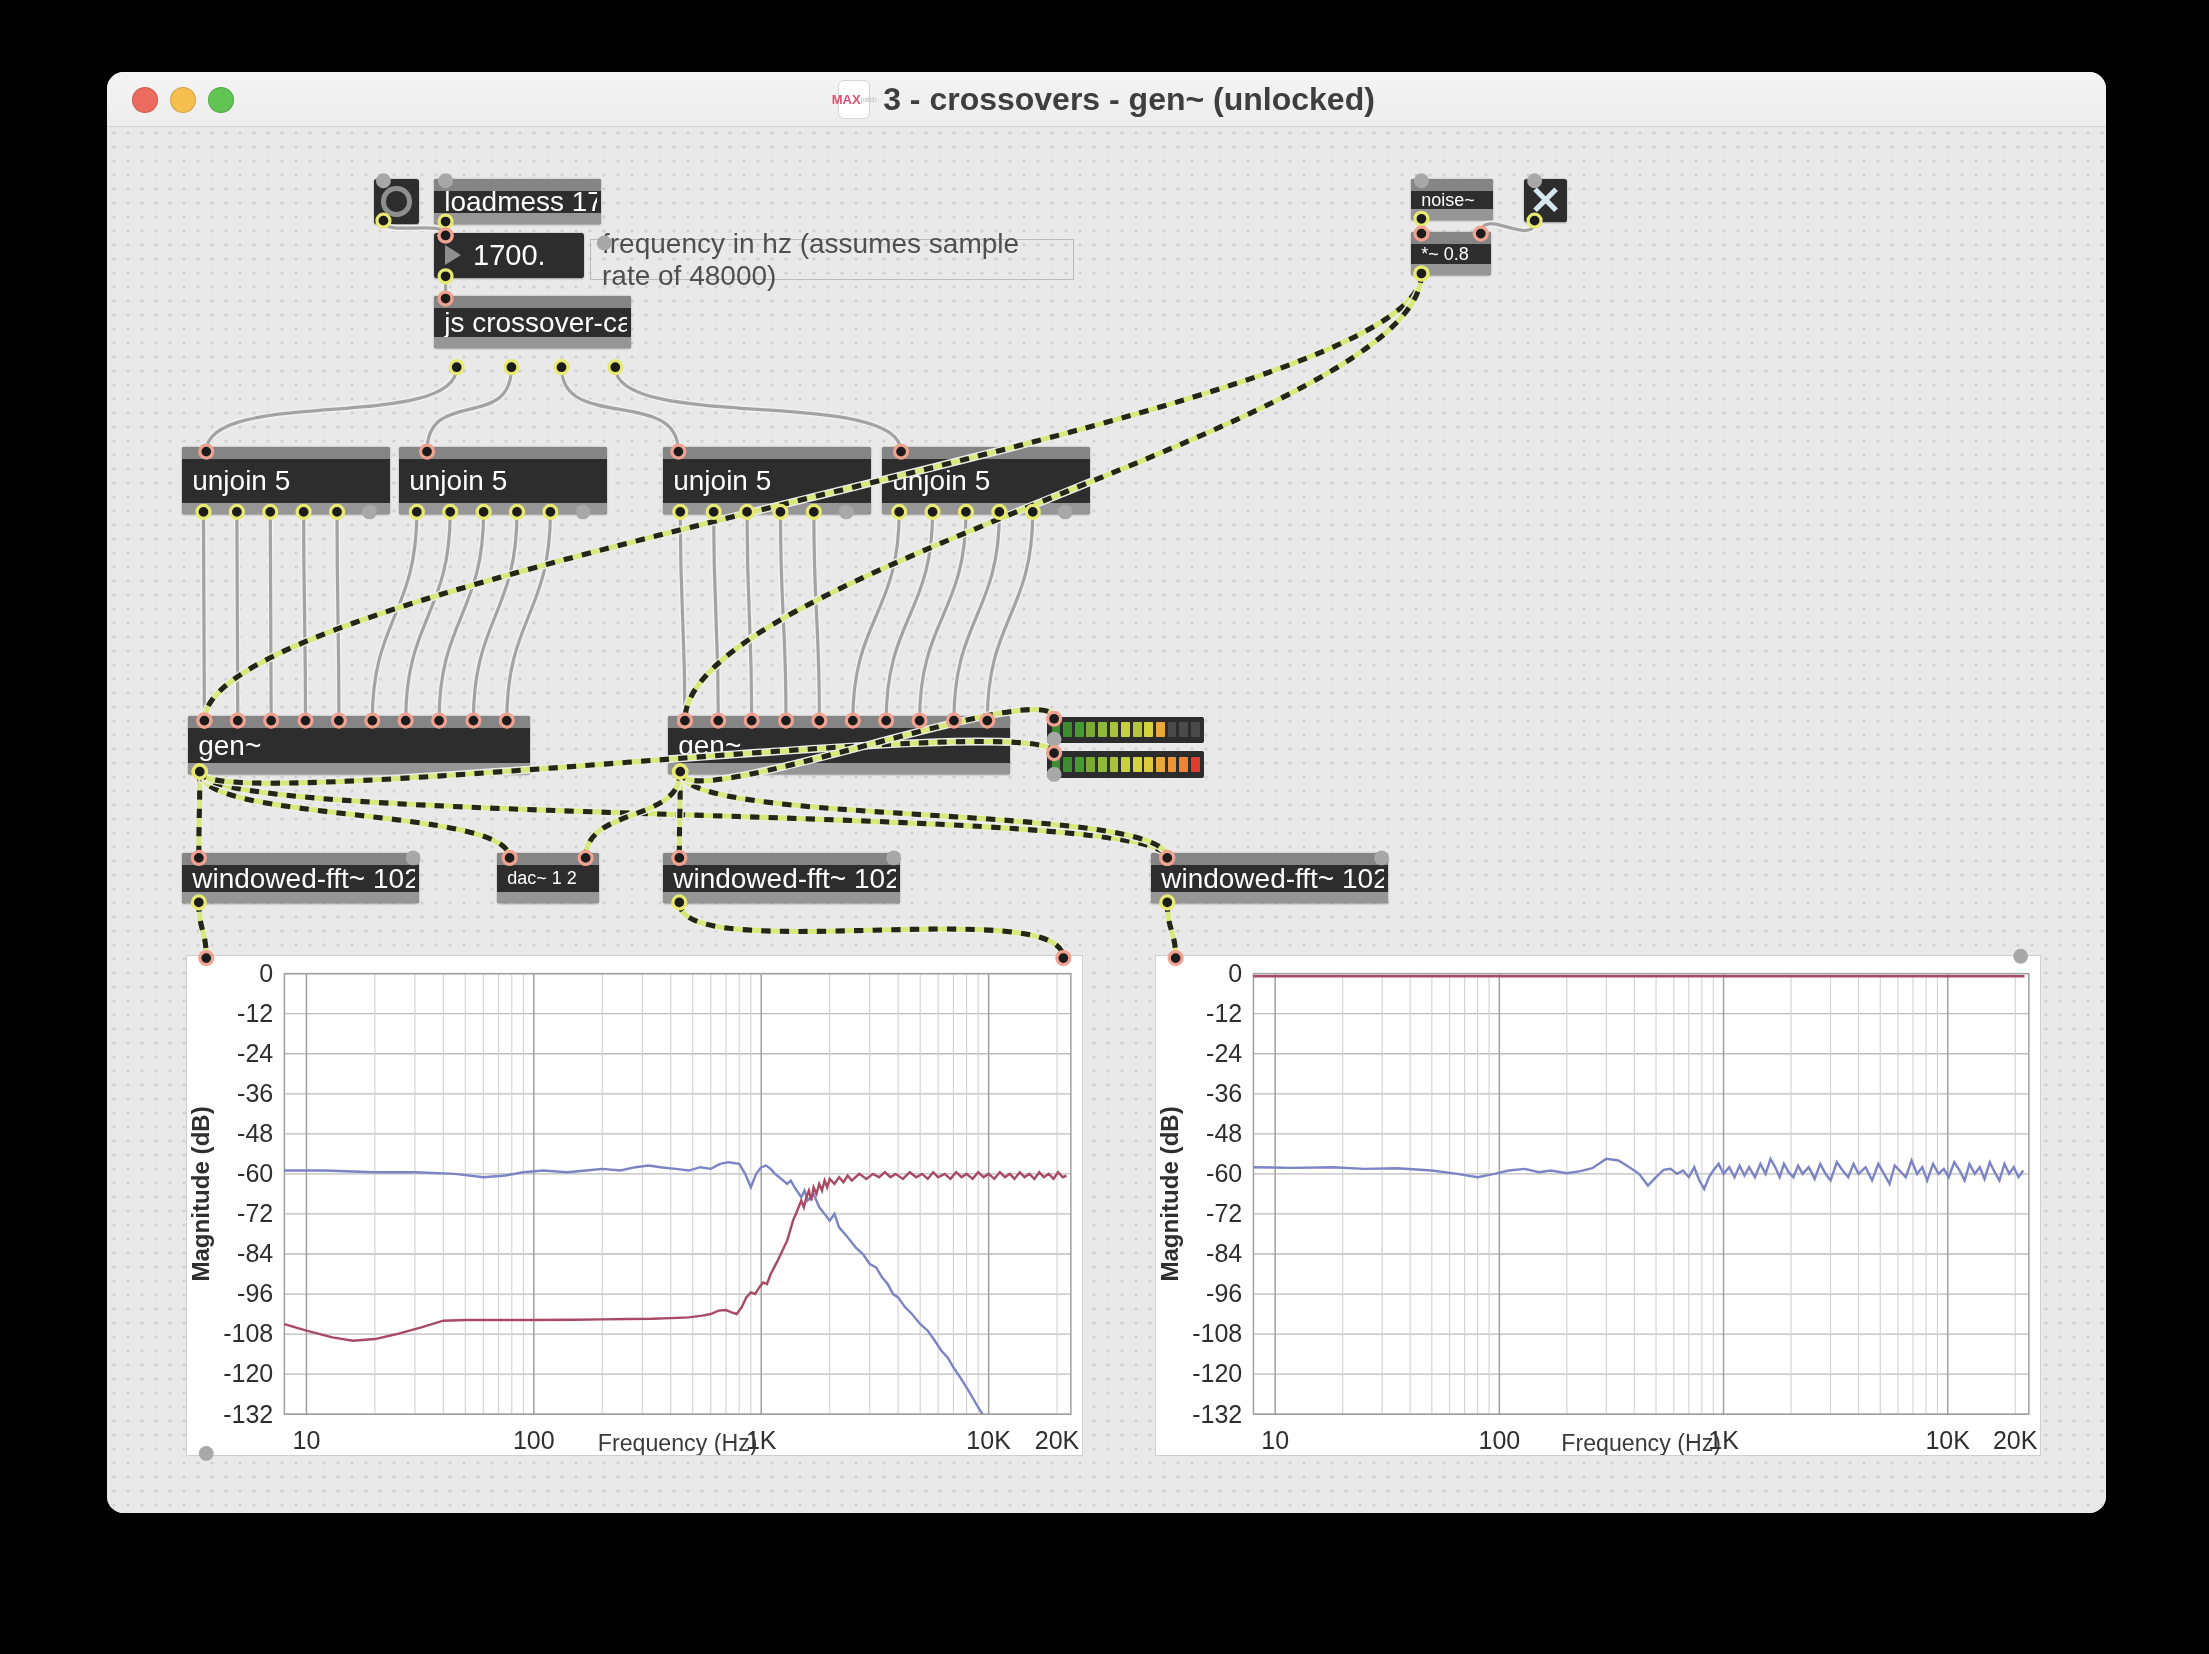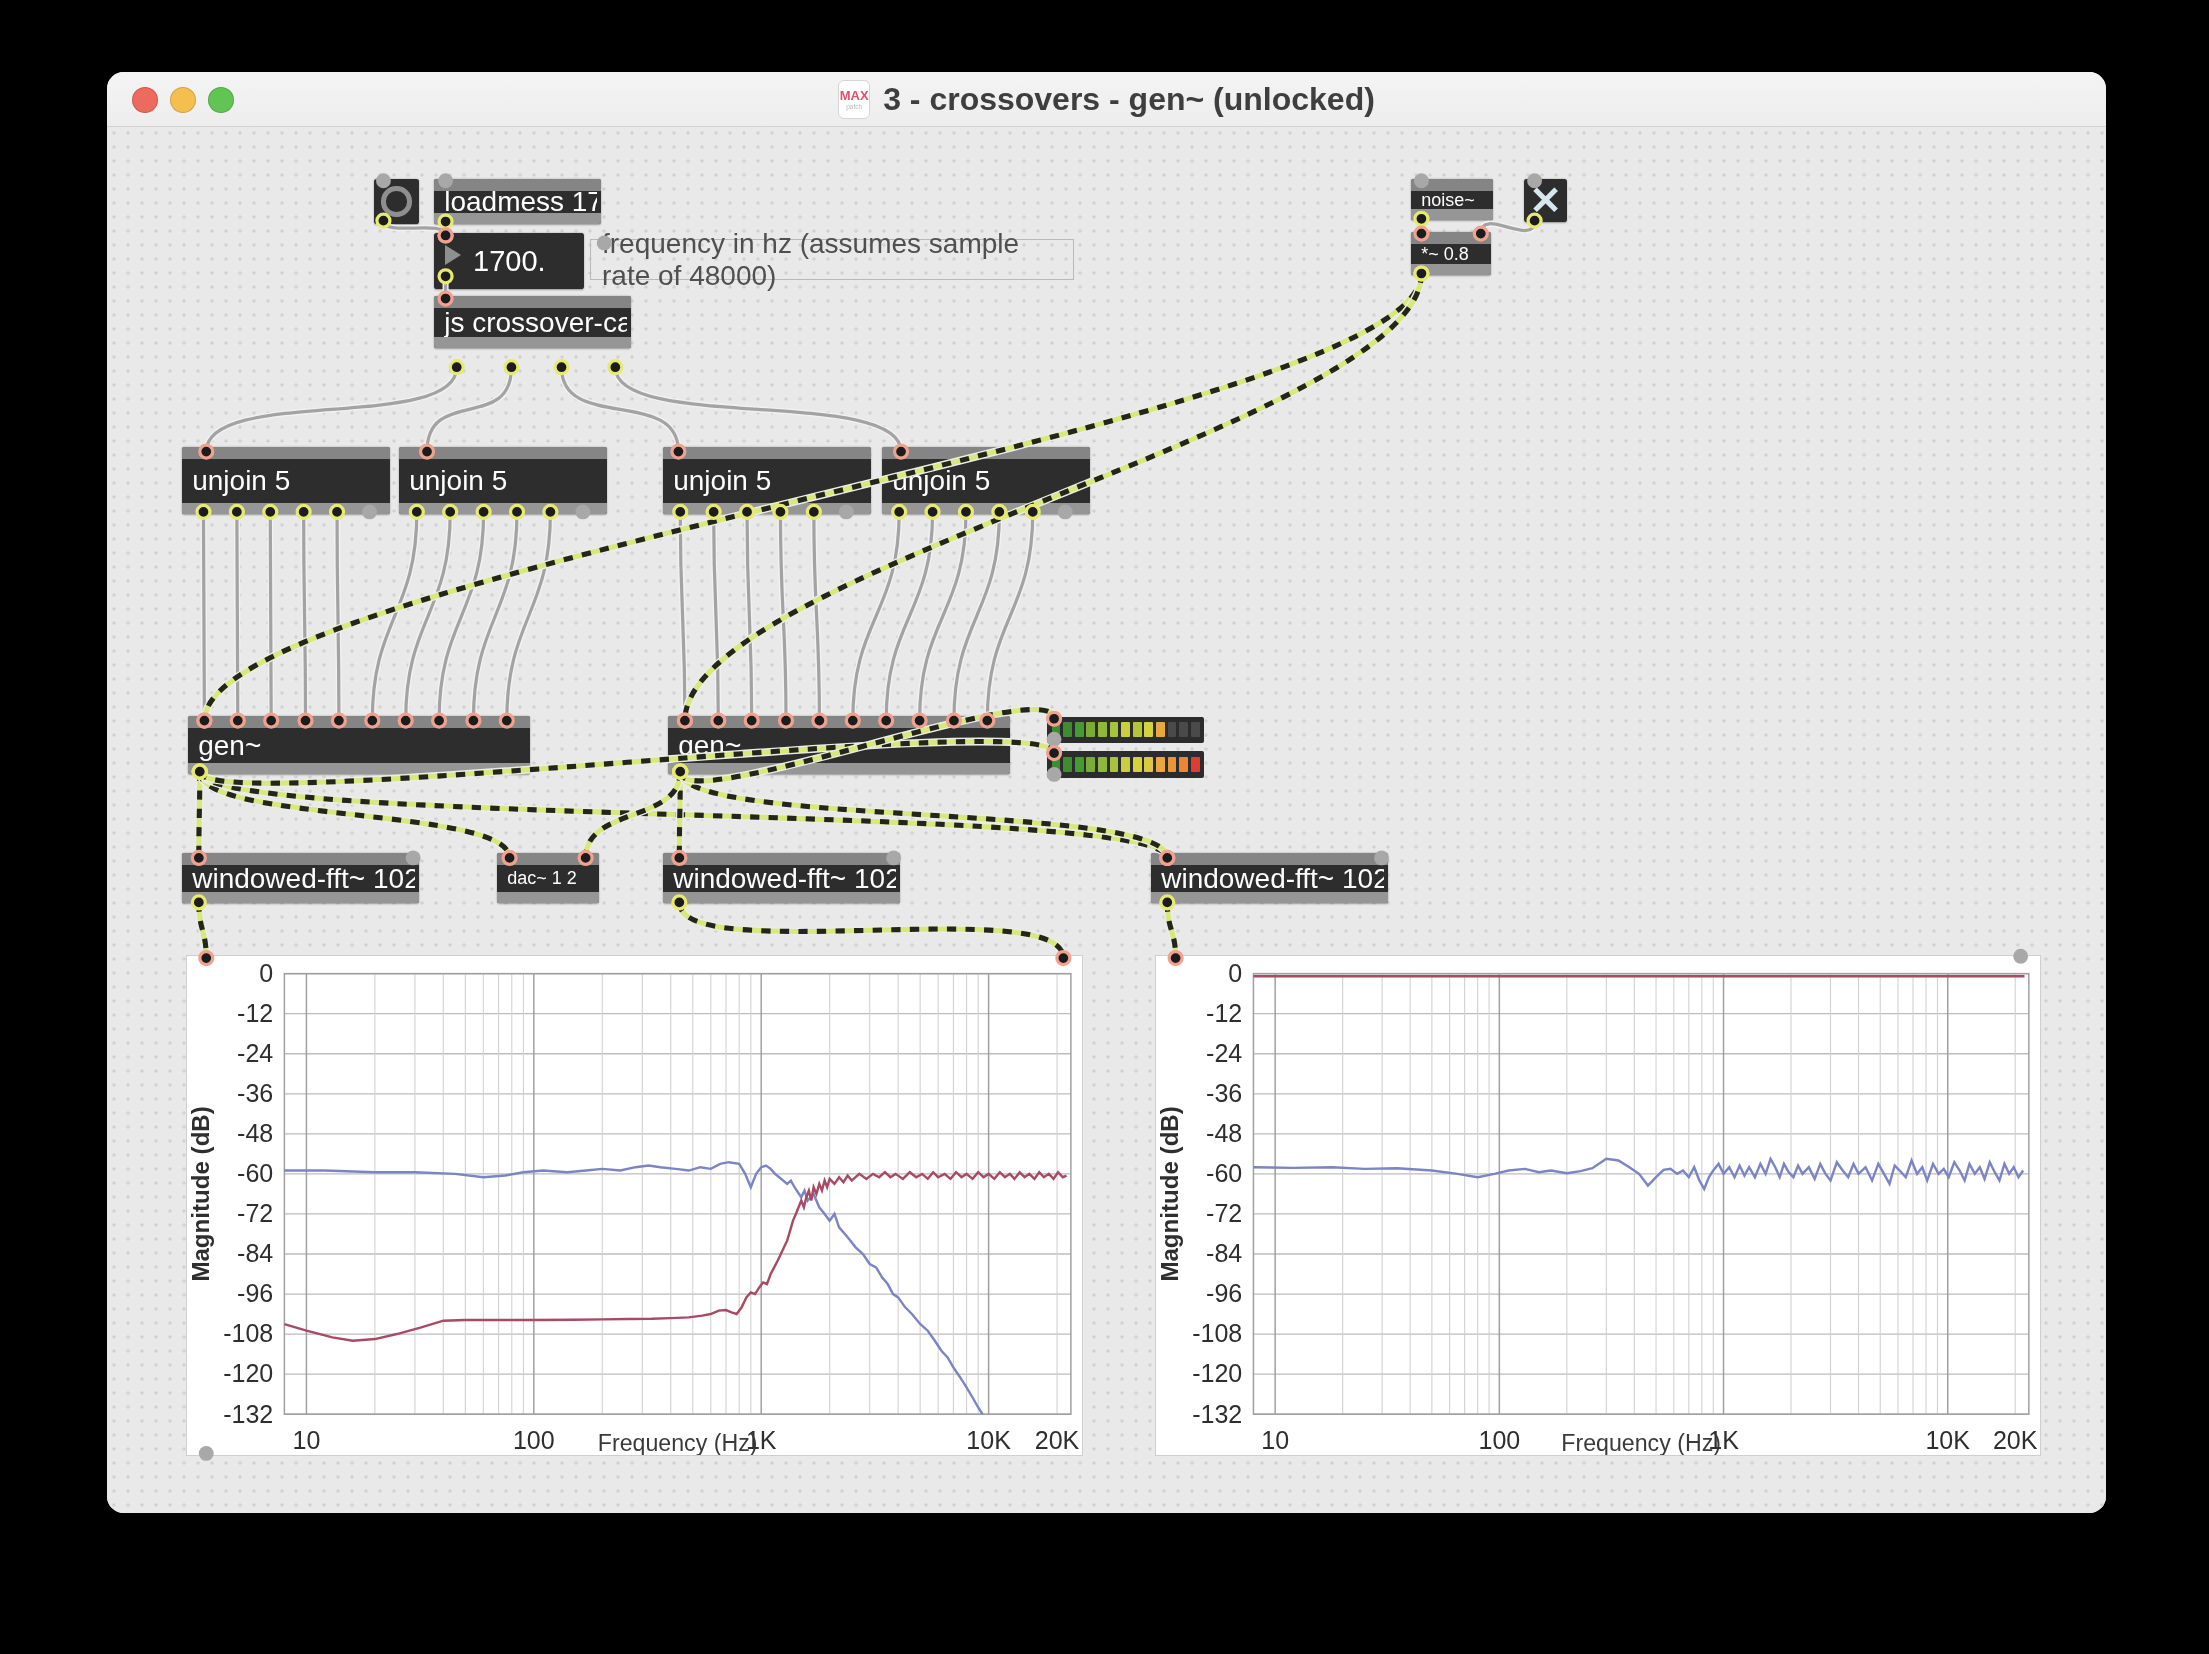--- a/index.html
+++ b/index.html
@@ -4,21 +4,21 @@
 <style>
   html,body{margin:0;padding:0;background:#000;width:2209px;height:1655px;overflow:hidden;
     font-family:"Liberation Sans",sans-serif;}
   .window{position:absolute;left:107px;top:72px;width:1999px;height:1441px;background:#e9e9e9;
     border-radius:16.7px;overflow:hidden;box-shadow:0 18.6px 56px rgba(0,0,0,.6);}
   .titlebar{position:absolute;left:0;top:0;right:0;height:54px;background:linear-gradient(#f4f4f4,#ededed);
     border-bottom:0.9px solid #d2d2d2;display:flex;align-items:center;justify-content:center;gap:13px;z-index:6;}
   .tl{position:absolute;top:15px;width:24px;height:24px;border-radius:50%;border:0.9px solid rgba(0,0,0,.15);}
   .tl.red{left:25px;background:#ec6a5e;} .tl.yellow{left:63px;background:#f5bf4f;} .tl.green{left:101px;background:#61c554;}
   .doc-icon{width:30px;height:37px;background:#fff;border:0.9px solid #d5d5d5;border-radius:6px;display:flex;
-    flex-direction:column;align-items:center;justify-content:center;text-align:right;}
+    flex-direction:row;align-items:center;justify-content:center;text-align:right;}
   .doc-icon b{font-size:13px;color:#e0506e;letter-spacing:0;}
   .doc-icon i{font-style:normal;font-size:6.5px;color:#b9b9b9;margin-top:0.9px;}
   .title{font-size:32px;font-weight:bold;color:#3e3e3e;}
   .canvas{position:absolute;left:0;top:54px;right:0;bottom:0;background:#e9e9e9;
     background-image:radial-gradient(circle,#d2d2d2 1.5px,transparent 1.7px);background-size:14px 14px;}
   .obj{position:absolute;background:#2d2d2d;border-radius:2.8px;z-index:2;box-shadow:0 0.9px 1.9px rgba(0,0,0,.35);}
   .obj::before{content:"";position:absolute;left:0;top:0;right:0;height:12px;background:#858585;border-radius:1.9px 1.9px 0 0;}
   .obj::after{content:"";position:absolute;left:0;bottom:0;right:0;height:11px;background:#969696;border-radius:0 0 1.9px 1.9px;}
   .obj .lbl{position:absolute;left:10.2px;top:12px;bottom:11px;right:3.7px;display:flex;align-items:center;
     color:#fdfdfd;font-size:28px;white-space:nowrap;overflow:hidden;}
@@ -188,21 +188,21 @@
         <polyline points="105.0,227.7 147.6,228.4 190.1,227.7 224.6,229.5 259.9,228.8 297.4,231.3 324.9,234.9 346.7,238.5 364.8,234.9 380.1,231.3 397.7,229.5 412.7,233.1 425.8,231.3 442.9,234.2 457.6,232.0 470.4,228.8 485.5,218.7 498.6,220.5 510.3,227.7 520.8,234.9 530.3,247.5 539.1,238.5 547.2,230.6 554.7,229.5 561.7,234.9 568.2,231.3 574.4,238.5 580.2,227.7 585.8,242.1 591.0,251.1 596.0,238.5 600.8,231.3 606.5,224.1 611.9,234.9 618.0,227.7 623.7,238.5 629.2,225.9 634.4,236.7 639.4,227.7 645.7,238.5 651.6,224.1 657.2,234.9 662.5,218.7 667.6,227.7 672.4,238.5 677.0,224.1 682.0,233.1 687.2,238.5 692.2,225.9 697.0,234.9 703.8,227.7 710.1,240.3 716.1,224.1 721.8,234.9 727.2,242.1 734.0,222.3 740.3,231.3 746.3,238.5 752.0,224.1 757.4,234.9 765.0,227.7 772.0,242.1 778.7,224.1 784.9,234.9 790.8,245.7 796.4,225.9 801.7,231.3 808.3,238.5 814.6,220.5 820.5,234.9 826.1,227.7 831.4,242.1 837.7,224.1 843.7,234.9 849.3,229.5 854.6,238.5 860.7,222.3 866.4,231.3 871.8,242.1 877.0,224.1 882.7,234.9 888.1,227.7 893.3,240.3 898.9,222.3 904.2,233.1 909.3,242.1 914.7,224.1 919.8,234.9 924.7,227.7 929.9,238.5 934.9,231.3" fill="none" stroke="#7b84c4" stroke-width="2.6"></polyline>
       </svg>
   </div>
 
   <div class="plain bangbtn" style="left:267px;top:107px;width:45px;height:45px;">
     <span class="ring"></span>
   </div>
   <div class="obj" style="left:327px;top:107px;width:167px;height:45px;">
     <span class="lbl">loadmess 1700</span>
   </div>
-  <div class="plain numbox" style="left:327px;top:161px;width:150px;height:56px;text-align:right;">
+  <div class="plain numbox" style="left:327px;top:161px;width:150px;height:45px;text-align:right;">
     <span class="tri"></span>
     <span class="val">1700.</span>
   </div>
   <div class="comment" style="left:483px;top:167px;width:471px;height:39px;">frequency in hz (assumes sample rate of 48000)</div>
   <div class="obj" style="left:327px;top:224px;width:197px;height:52px;">
     <span class="lbl">js crossover-calc.js</span>
   </div>
 
   <div class="obj" style="left:75px;top:375px;width:208px;height:67px;">
     <span class="lbl">unjoin 5</span>

